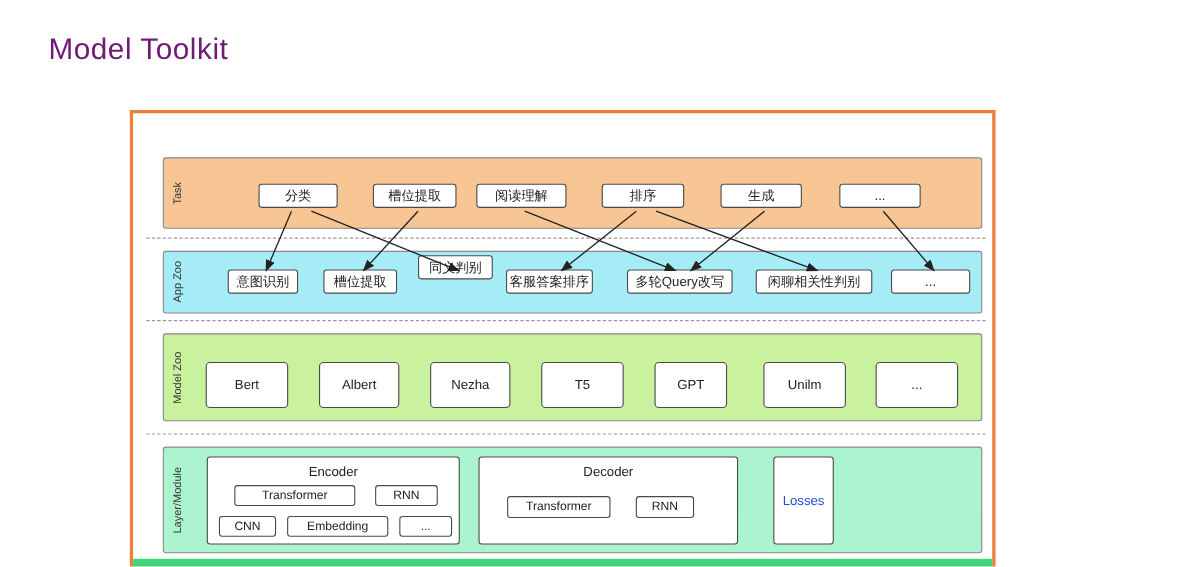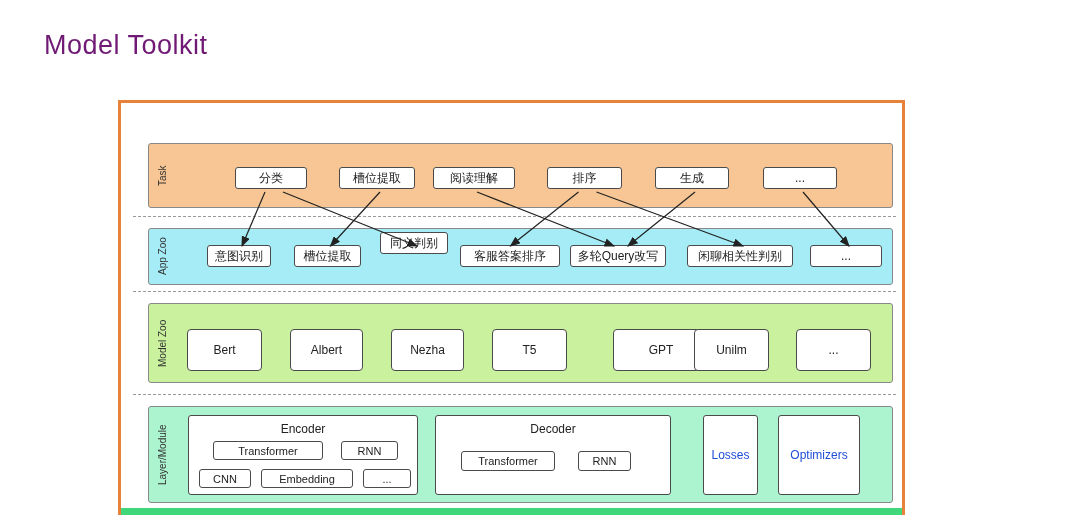--- a/index.html
+++ b/index.html
@@ -65,35 +65,35 @@
   <div class="node task-node" style="left:642px;top:64px;width:74px">...</div>
 
   <div class="dash" style="top:113px"></div>
 
   <div class="band band-app">
     <div class="vlabel">App Zoo</div>
   </div>
   <div class="node app-node" style="left:86px;top:142px;width:64px">意图识别</div>
   <div class="node app-node" style="left:173px;top:142px;width:67px">槽位提取</div>
   <div class="node app-node" style="left:259px;top:129px;width:68px">同义判别</div>
-  <div class="node app-node" style="left:339px;top:142px;width:100px">客服答案排序</div>
+  <div class="node app-node" style="left:339px;top:142px;width:79px">客服答案排序</div>
   <div class="node app-node" style="left:449px;top:142px;width:96px">多轮Query改写</div>
   <div class="node app-node" style="left:566px;top:142px;width:106px">闲聊相关性判别</div>
   <div class="node app-node" style="left:689px;top:142px;width:72px">...</div>
 
   <div class="dash" style="top:188px"></div>
 
   <div class="band band-model">
     <div class="vlabel">Model Zoo</div>
   </div>
   <div class="node model-node" style="left:66px;top:226px;width:75px">Bert</div>
   <div class="node model-node" style="left:169px;top:226px;width:73px">Albert</div>
   <div class="node model-node" style="left:270px;top:226px;width:73px">Nezha</div>
   <div class="node model-node" style="left:371px;top:226px;width:75px">T5</div>
-  <div class="node model-node" style="left:492px;top:226px;width:96px">GPT</div>
+  <div class="node model-node" style="left:474px;top:226px;width:66px">GPT</div>
   <div class="node model-node" style="left:573px;top:226px;width:75px">Unilm</div>
   <div class="node model-node" style="left:675px;top:226px;width:75px">...</div>
 
   <div class="dash" style="top:291px"></div>
 
   <div class="band band-layer">
     <div class="vlabel">Layer/Module</div>
   </div>
 
   <div class="module-box" style="left:67px;top:312px;width:230px;height:80px">
@@ -105,21 +105,20 @@
   <div class="node mini-node" style="left:140px;top:366px;width:92px">Embedding</div>
   <div class="node mini-node" style="left:242px;top:366px;width:48px">...</div>
 
   <div class="module-box" style="left:314px;top:312px;width:236px;height:80px">
     <div class="module-title">Decoder</div>
   </div>
   <div class="node mini-node" style="left:340px;top:348px;width:94px;height:20px">Transformer</div>
   <div class="node mini-node" style="left:457px;top:348px;width:53px;height:20px">RNN</div>
 
   <div class="module-box center-text" style="left:582px;top:312px;width:55px;height:80px">Losses</div>
-  <div class="module-box center-text" style="left:657px;top:312px;width:82px;height:80px">Optimizers</div>
 
   <div class="bottom-strip"></div>
 
   <svg id="arrow-layer">
     <defs>
       <marker id="ah" markerWidth="9" markerHeight="7" refX="8" refY="3.5" orient="auto">
         <path d="M0,0 L9,3.5 L0,7 z" fill="#222"></path>
       </marker>
     </defs>
   <line x1="144" y1="89" x2="121" y2="143" stroke="#222" stroke-width="1.2" marker-end="url(#ah)"></line>

